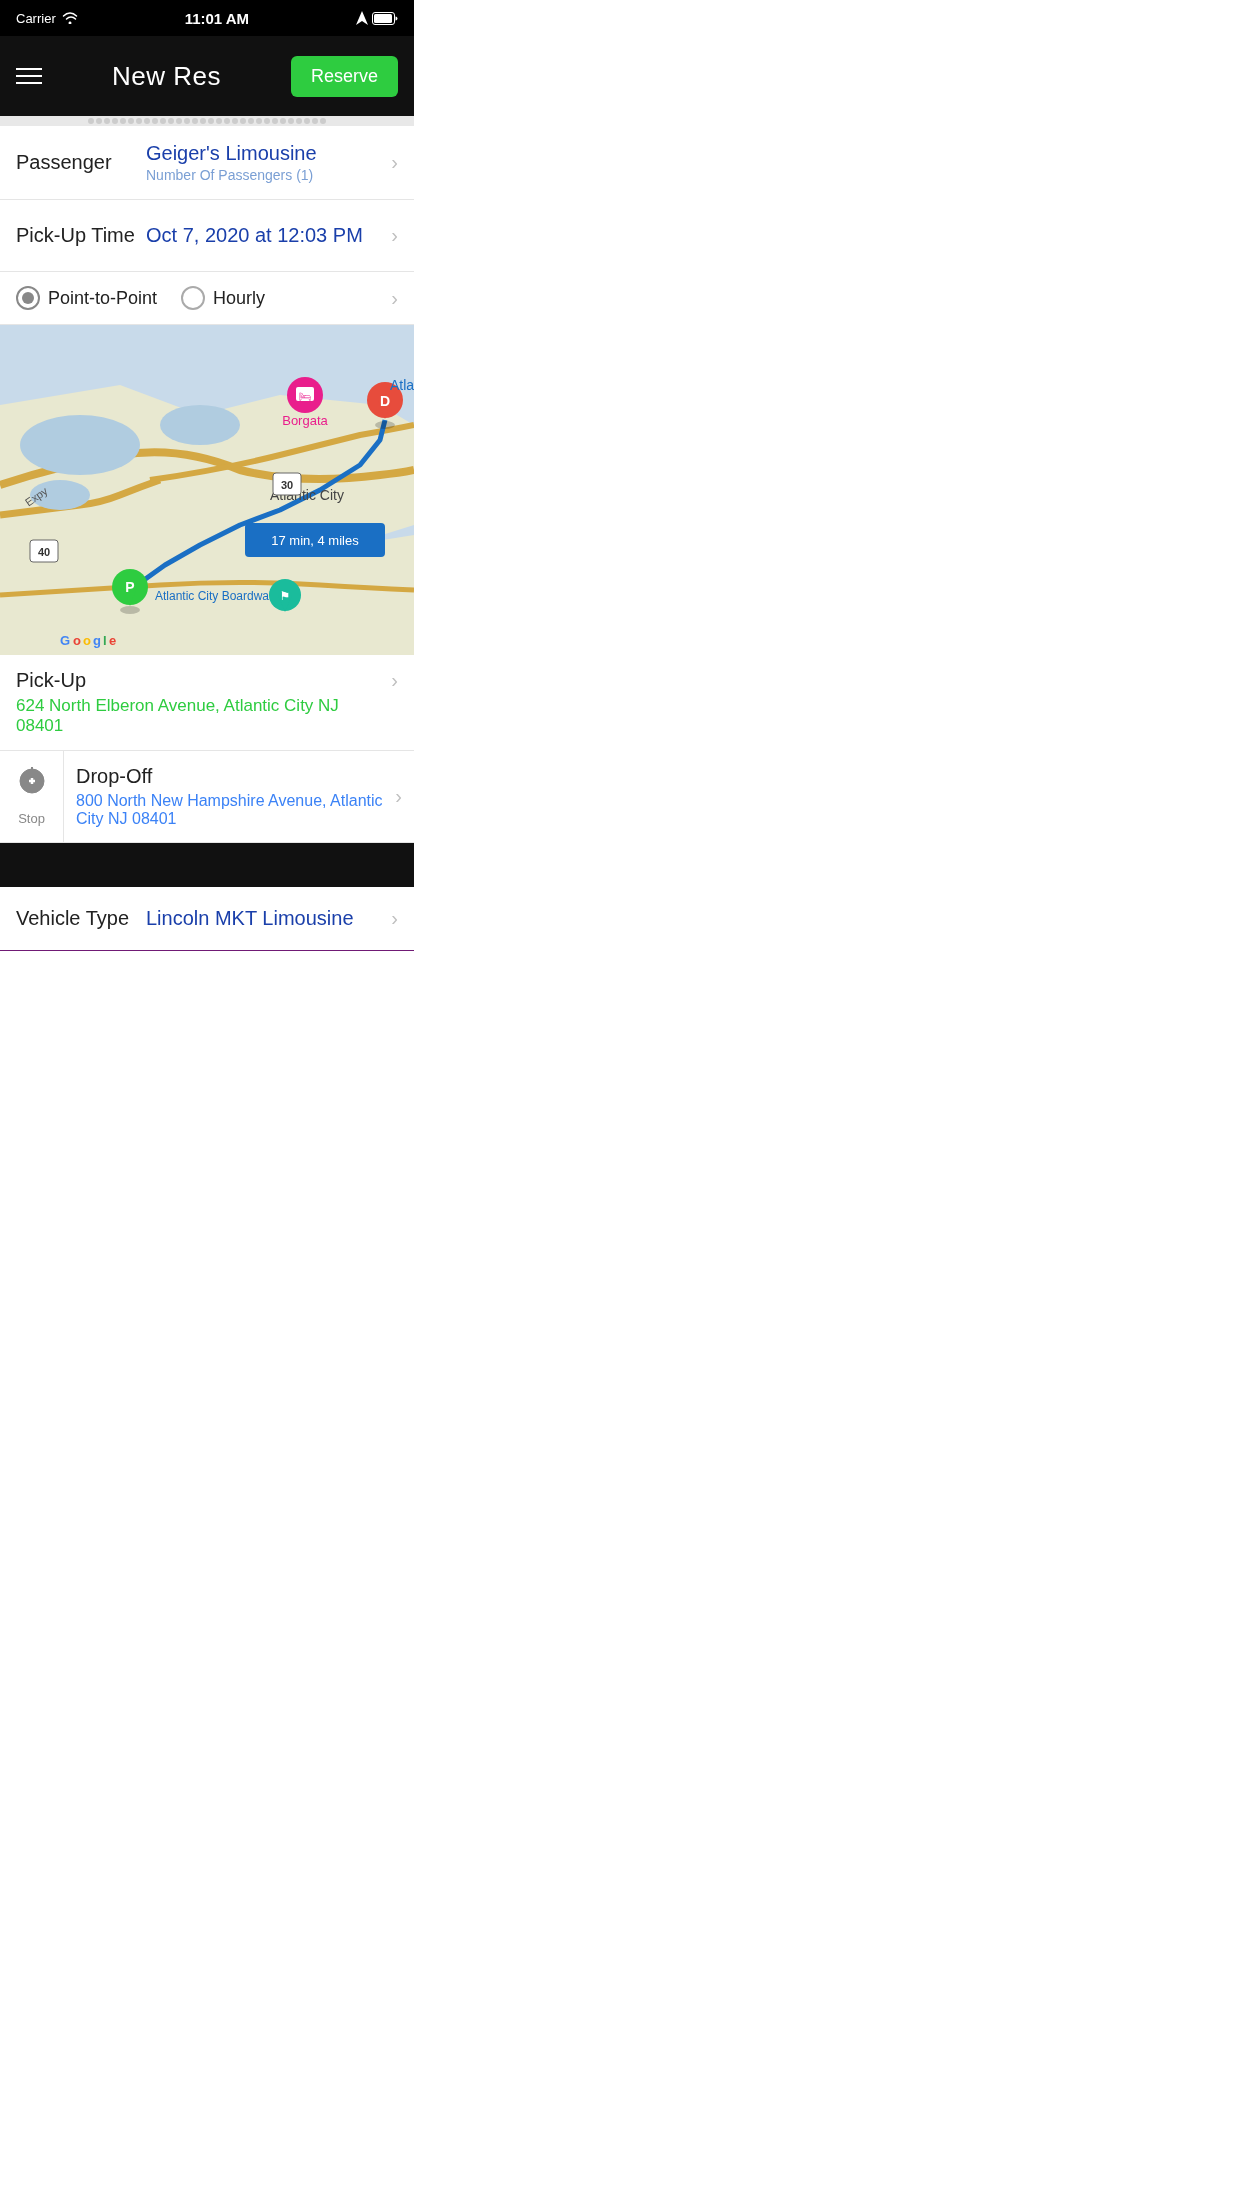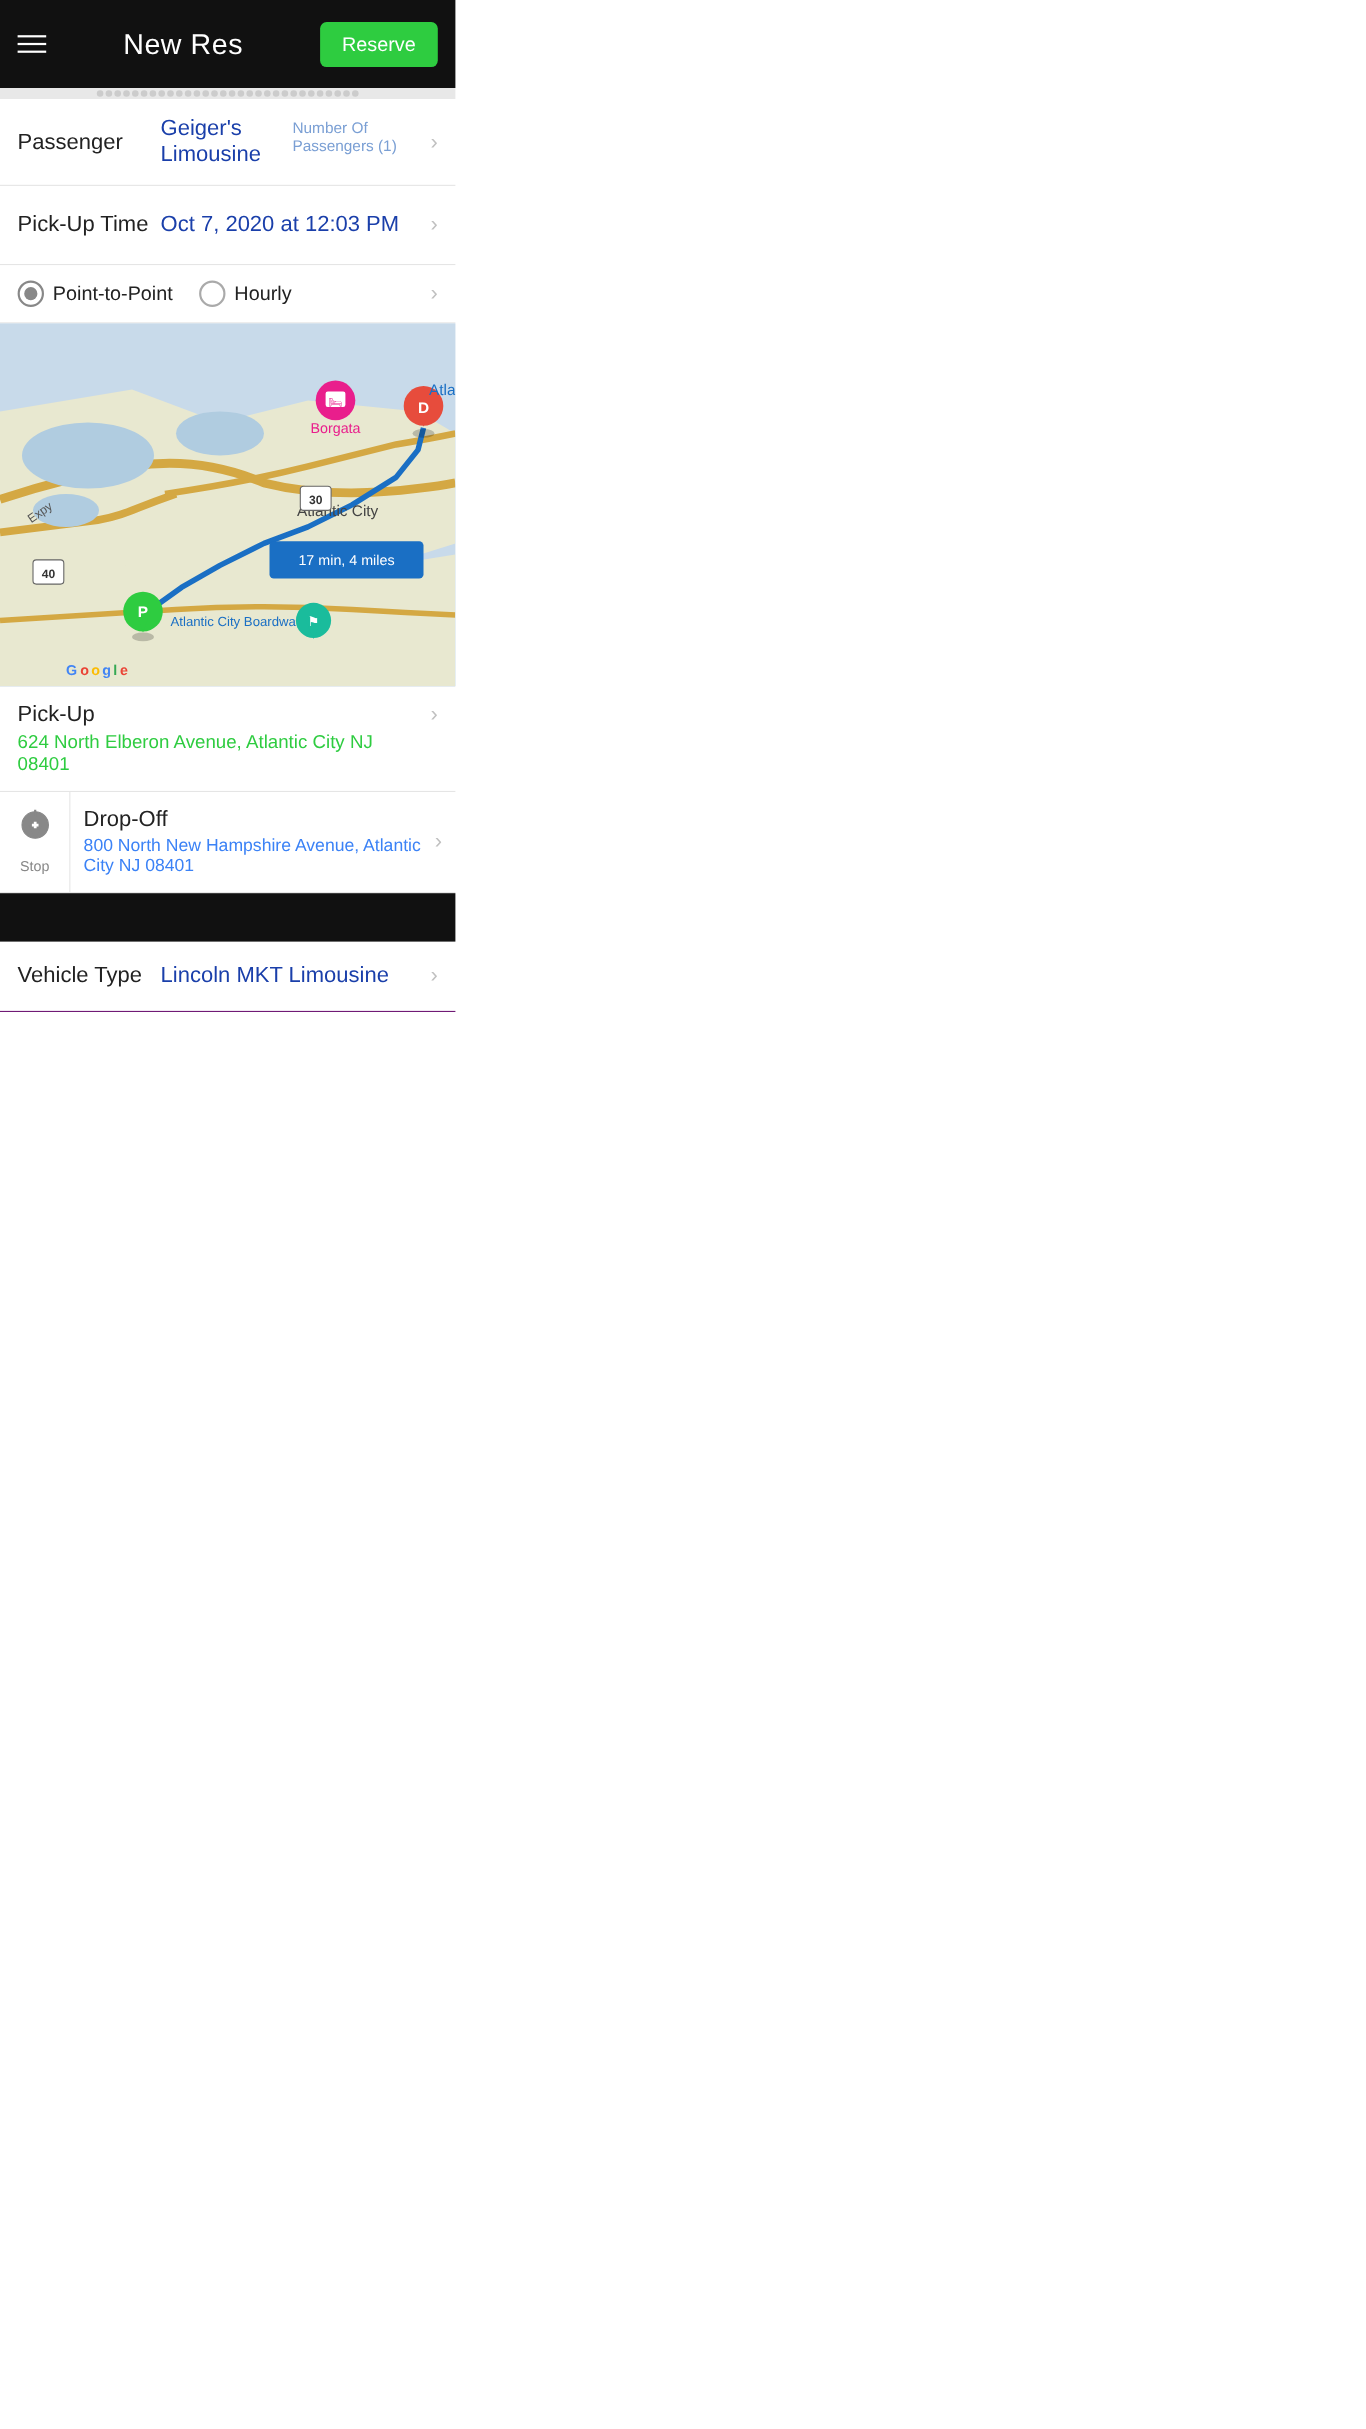--- a/index.html
+++ b/index.html
@@ -101,20 +101,21 @@
     .row-label {
       font-size: 20px;
       color: #222;
       font-weight: 400;
       min-width: 130px;
       flex-shrink: 0;
     }
     .row-content {
       flex: 1;
       display: flex;
+      flex-direction: column;
     }
     .row-value-blue {
       color: #1a3faa;
       font-size: 20px;
       font-weight: 500;
     }
     .row-value-sub {
       color: #7a9fd4;
       font-size: 14px;
       margin-top: 2px;
@@ -252,20 +253,44 @@
     .page-wrapper {
       position: relative;
       width: 414px;
     }
   </style>
 </head>
 <body>
 
 <div class="page-wrapper">
 
+  <div class="status-bar">
+    <div class="status-bar-left">
+      <span>Carrier</span>
+
+      <svg width="16" height="12" viewBox="0 0 16 12" fill="white">
+        <path d="M8 9.5 C8.8 9.5 9.5 10.2 9.5 11 C9.5 11.8 8.8 12.5 8 12.5 C7.2 12.5 6.5 11.8 6.5 11 C6.5 10.2 7.2 9.5 8 9.5Z"></path>
+        <path d="M4.5 7 C5.7 5.8 7.3 5 9 5 C10.7 5 12.3 5.8 13.5 7" stroke="white" stroke-width="1.5" fill="none" stroke-linecap="round"></path>
+        <path d="M1.5 4 C3.5 2 5.6 1 8 1 C10.4 1 12.5 2 14.5 4" stroke="white" stroke-width="1.5" fill="none" stroke-linecap="round"></path>
+      </svg>
+    </div>
+    <div class="status-bar-center">11:01 AM</div>
+    <div class="status-bar-right">
+
+      <svg width="12" height="14" viewBox="0 0 12 14" fill="white">
+        <path d="M6 0 L12 14 L6 10 L0 14 Z"></path>
+      </svg>
+
+      <svg width="26" height="13" viewBox="0 0 26 13" fill="none">
+        <rect x="0.5" y="0.5" width="22" height="12" rx="2.5" stroke="white" stroke-width="1"></rect>
+        <rect x="2" y="2" width="18" height="9" rx="1.5" fill="white"></rect>
+        <path d="M23.5 4.5 L23.5 8.5 C24.8 8.1 25.5 7.3 25.5 6.5 C25.5 5.7 24.8 4.9 23.5 4.5Z" fill="white"></path>
+      </svg>
+    </div>
+  </div>
 
   <div class="nav-header">
     <div class="hamburger-icon">
       <span></span>
       <span></span>
       <span></span>
     </div>
     <span class="nav-title">New Res</span>
     <button class="reserve-button">Reserve</button>
   </div>

